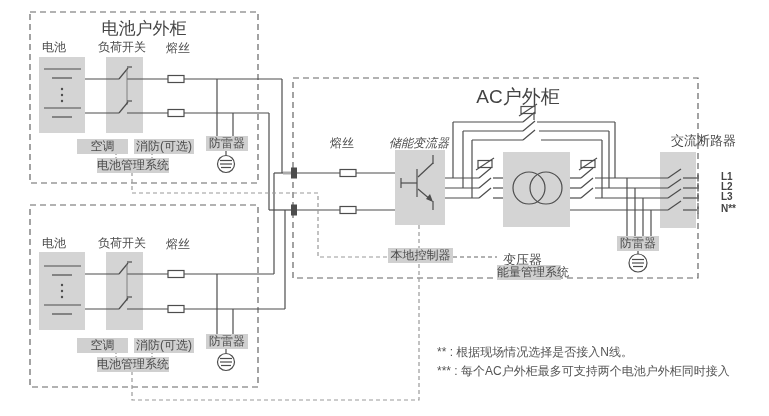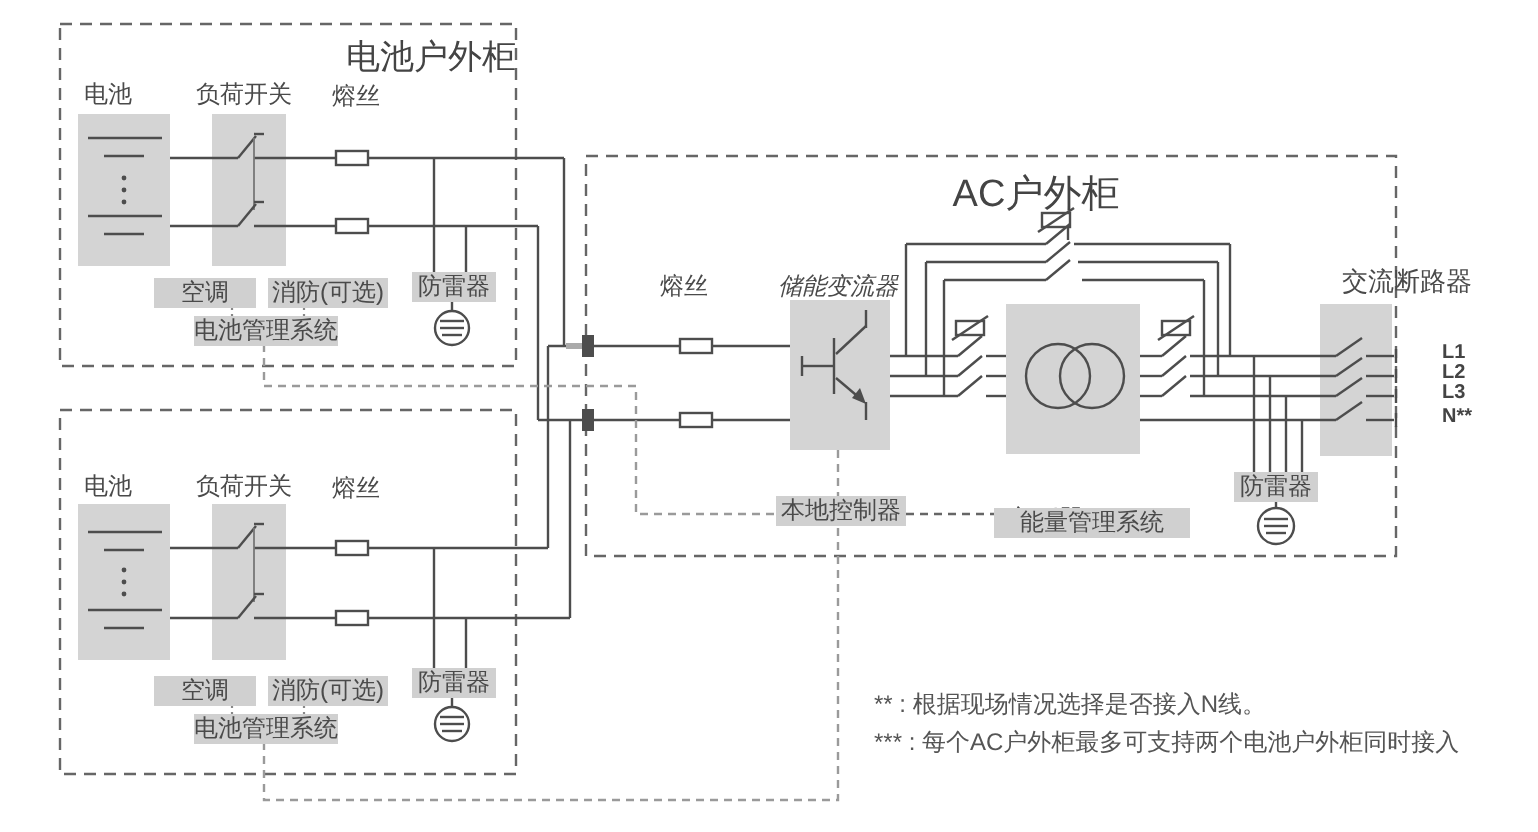--- a/index.html
+++ b/index.html
@@ -12,21 +12,21 @@
   .comm{stroke:#9a9a9a;stroke-width:1.2;fill:none;stroke-dasharray:4 3;}
   .commd{stroke:#666;stroke-width:1.2;fill:none;stroke-dasharray:4 3;}
   .tick{stroke:#888;stroke-width:1.1;fill:none;stroke-dasharray:2 2;}
   .grayfill{fill:#d4d4d4;stroke:none;}
   .fuse{fill:#fff;stroke:#4d4d4d;stroke-width:1.2;}
   .term{fill:#4d4d4d;stroke:none;}
   .gdot{fill:#4d4d4d;stroke:none;}
   .txt{position:absolute;font-size:12px;color:#4a4a4a;white-space:nowrap;line-height:14px;}
   .lblbox{position:absolute;background:#d0d0d0;color:#4a4a4a;font-size:12px;
           text-align:center;height:15px;line-height:15px;white-space:nowrap;}
-  .cabtitle{position:absolute;font-size:17px;color:#444;text-align:right;white-space:nowrap;}
+  .cabtitle{position:absolute;font-size:17px;color:#444;text-align:center;white-space:nowrap;}
   .actitle{position:absolute;font-size:19px;color:#444;text-align:center;white-space:nowrap;}
   .sublabel{position:absolute;font-size:13px;color:#4a4a4a;white-space:nowrap;}
   .phase{position:absolute;font-size:10px;font-weight:600;color:#444;white-space:nowrap;padding-left:20px;}
   .note{position:absolute;font-size:12px;color:#555;white-space:nowrap;}
 </style>
 </head>
 <body>
 
 <div class="stage">
 
@@ -277,21 +277,21 @@
 <div class="lblbox" style="left:134px;top:338px;width:60px;">消防(可选)</div>
 <div class="lblbox" style="left:97px;top:357px;width:72px;">电池管理系统</div>
 
 <div class="actitle" style="left:428px;top:84px;width:180px;text-align:center;">AC户外柜</div>
 <div class="txt" style="left:330px;top:136px;">熔丝</div>
 <div class="txt" style="left:389px;top:136px;font-style:italic;">储能变流器</div>
 <div class="sublabel" style="left:503px;top:231px;width:67px;text-align:left;margin-top:20px;">变压器</div>
 <div class="sublabel" style="left:631px;top:132px;margin-left:40px;">交流断路器</div>
 <div class="lblbox" style="left:617px;top:236px;width:42px;">防雷器</div>
 <div class="lblbox" style="left:388px;top:248px;width:65px;">本地控制器</div>
-<div class="lblbox" style="left:497px;top:254px;width:98px;">能量管理系统</div>
+<div class="lblbox" style="left:497px;top:265px;width:64px;">能量管理系统</div>
 
 <div class="phase" style="left:701px;top:171px;">L1</div>
 <div class="phase" style="left:701px;top:181px;">L2</div>
 <div class="phase" style="left:701px;top:191px;">L3</div>
 <div class="phase" style="left:701px;top:203px;">N**</div>
 
 <div class="note" style="left:437px;top:363px;">*** : 每个AC户外柜最多可支持两个电池户外柜同时接入</div>
 <div class="note" style="left:437px;top:344px;">** : 根据现场情况选择是否接入N线。</div>
 
 </div>

